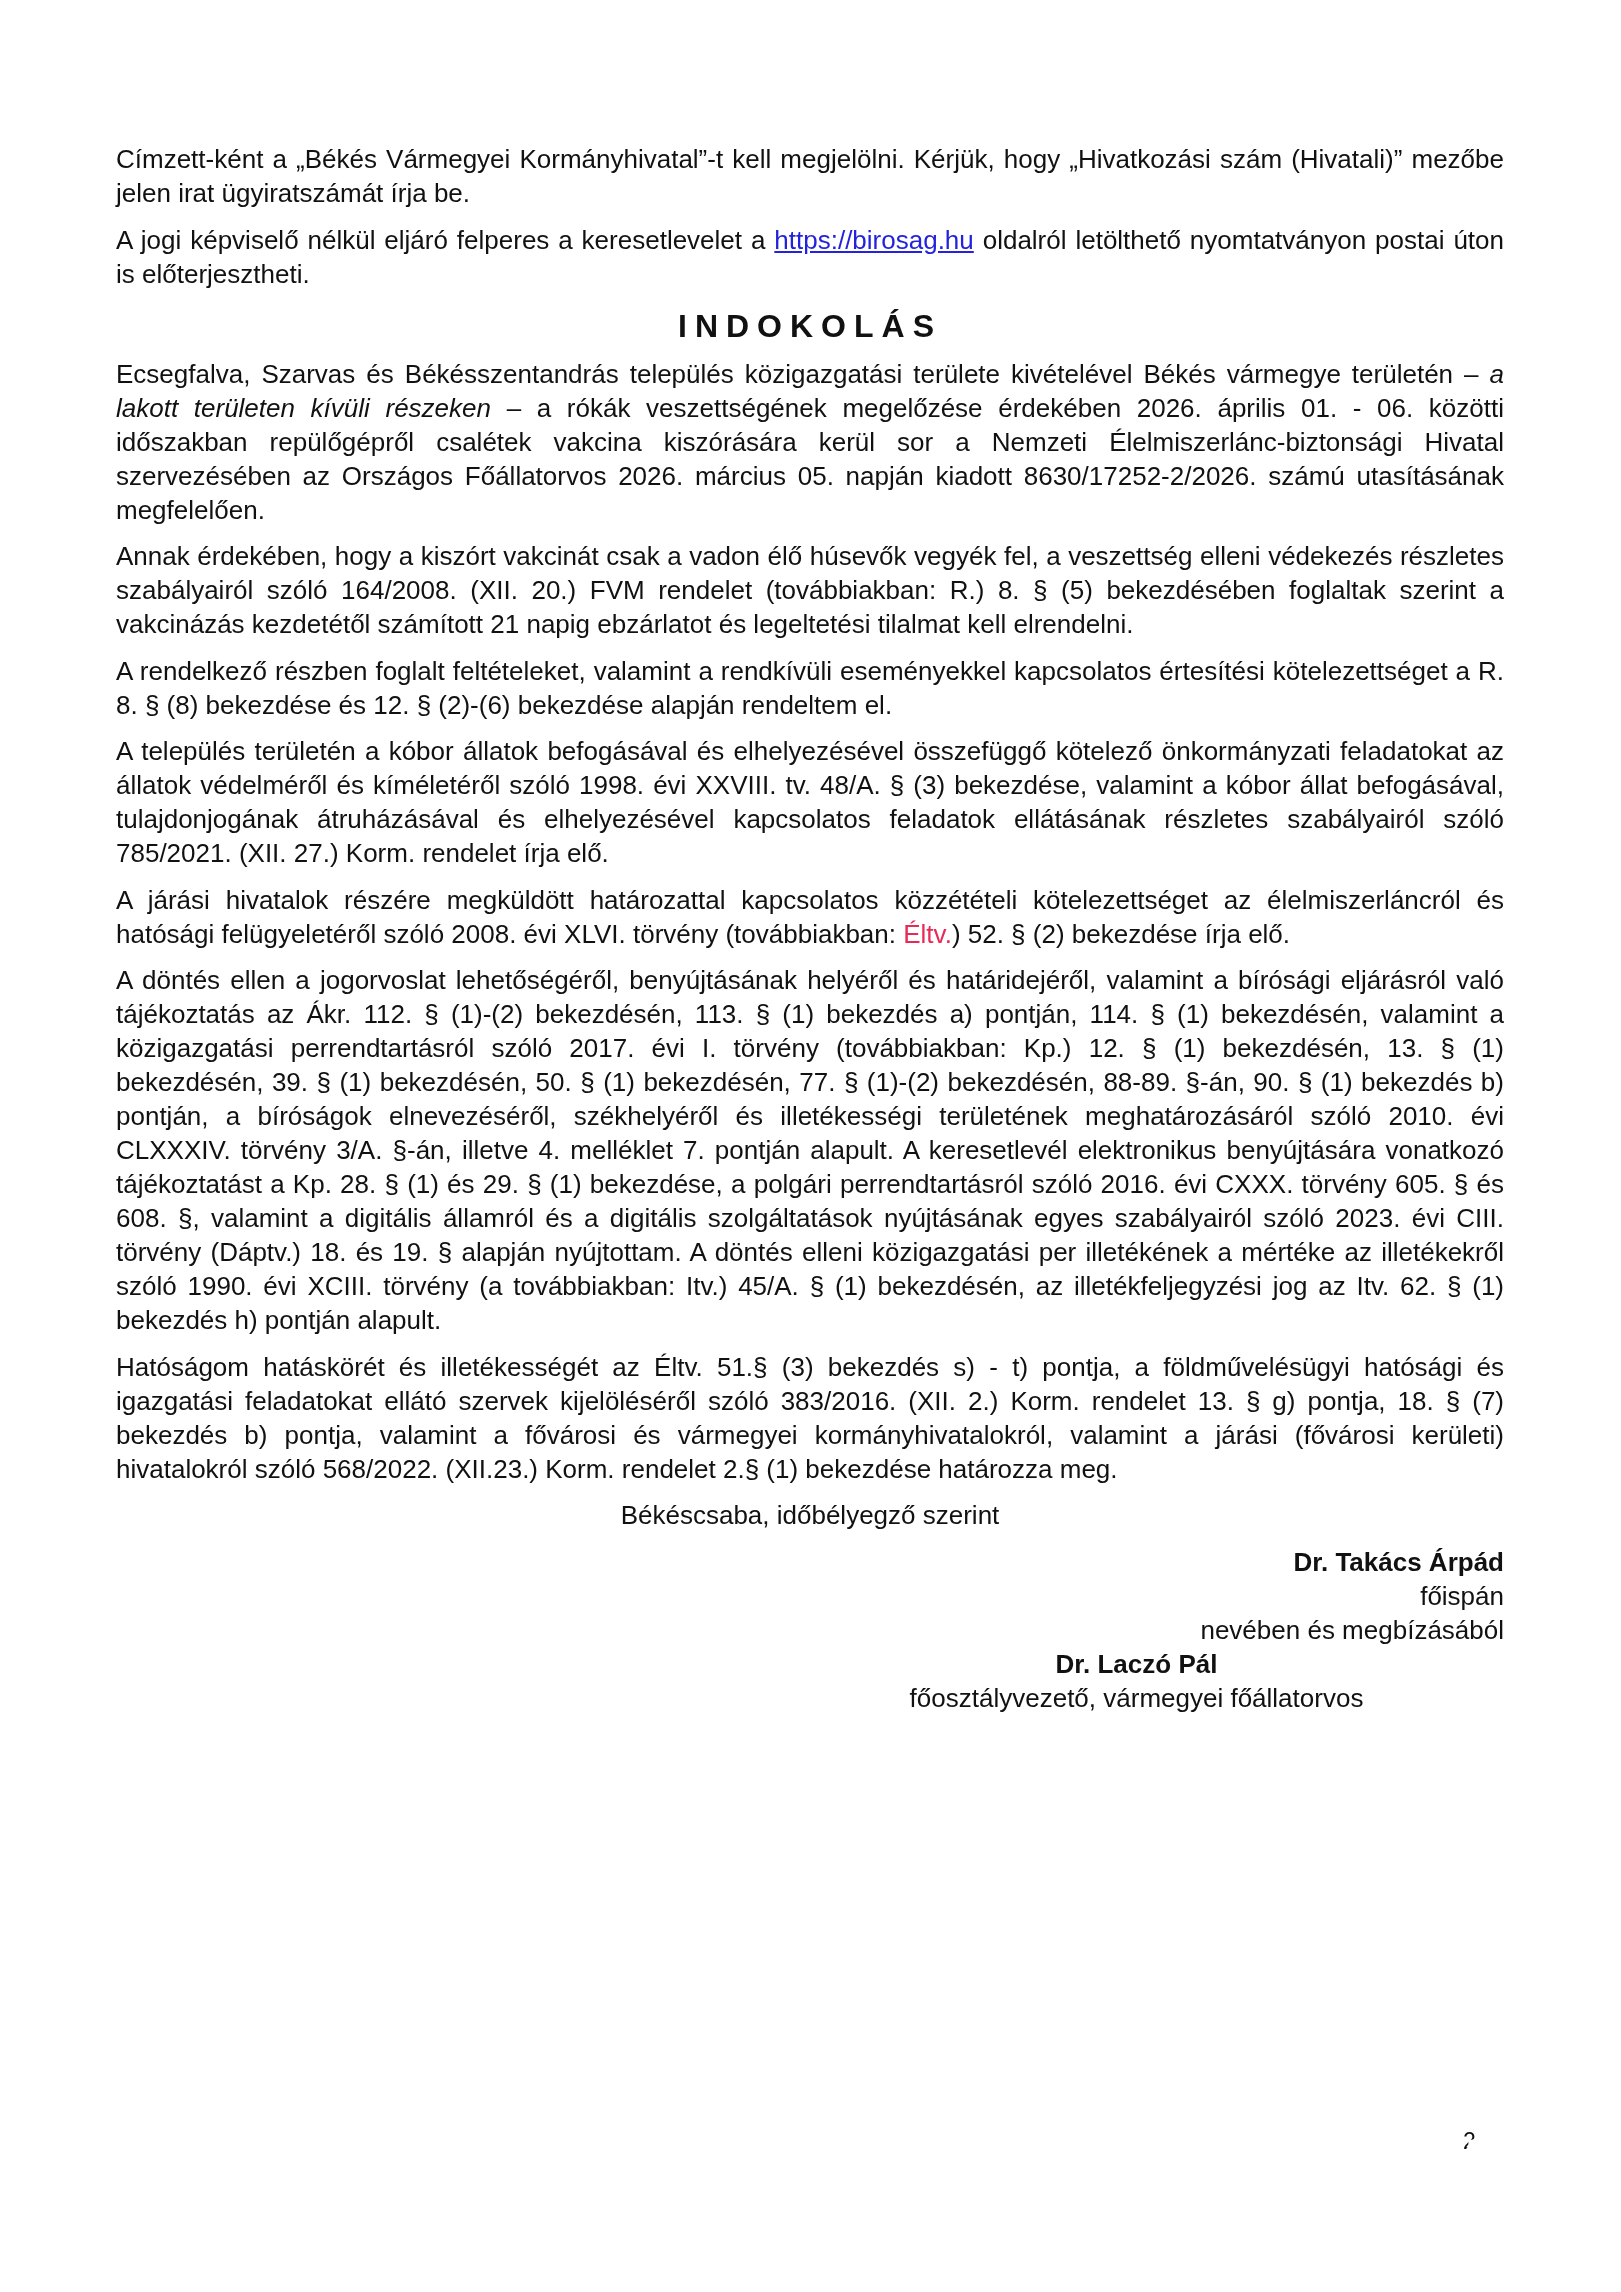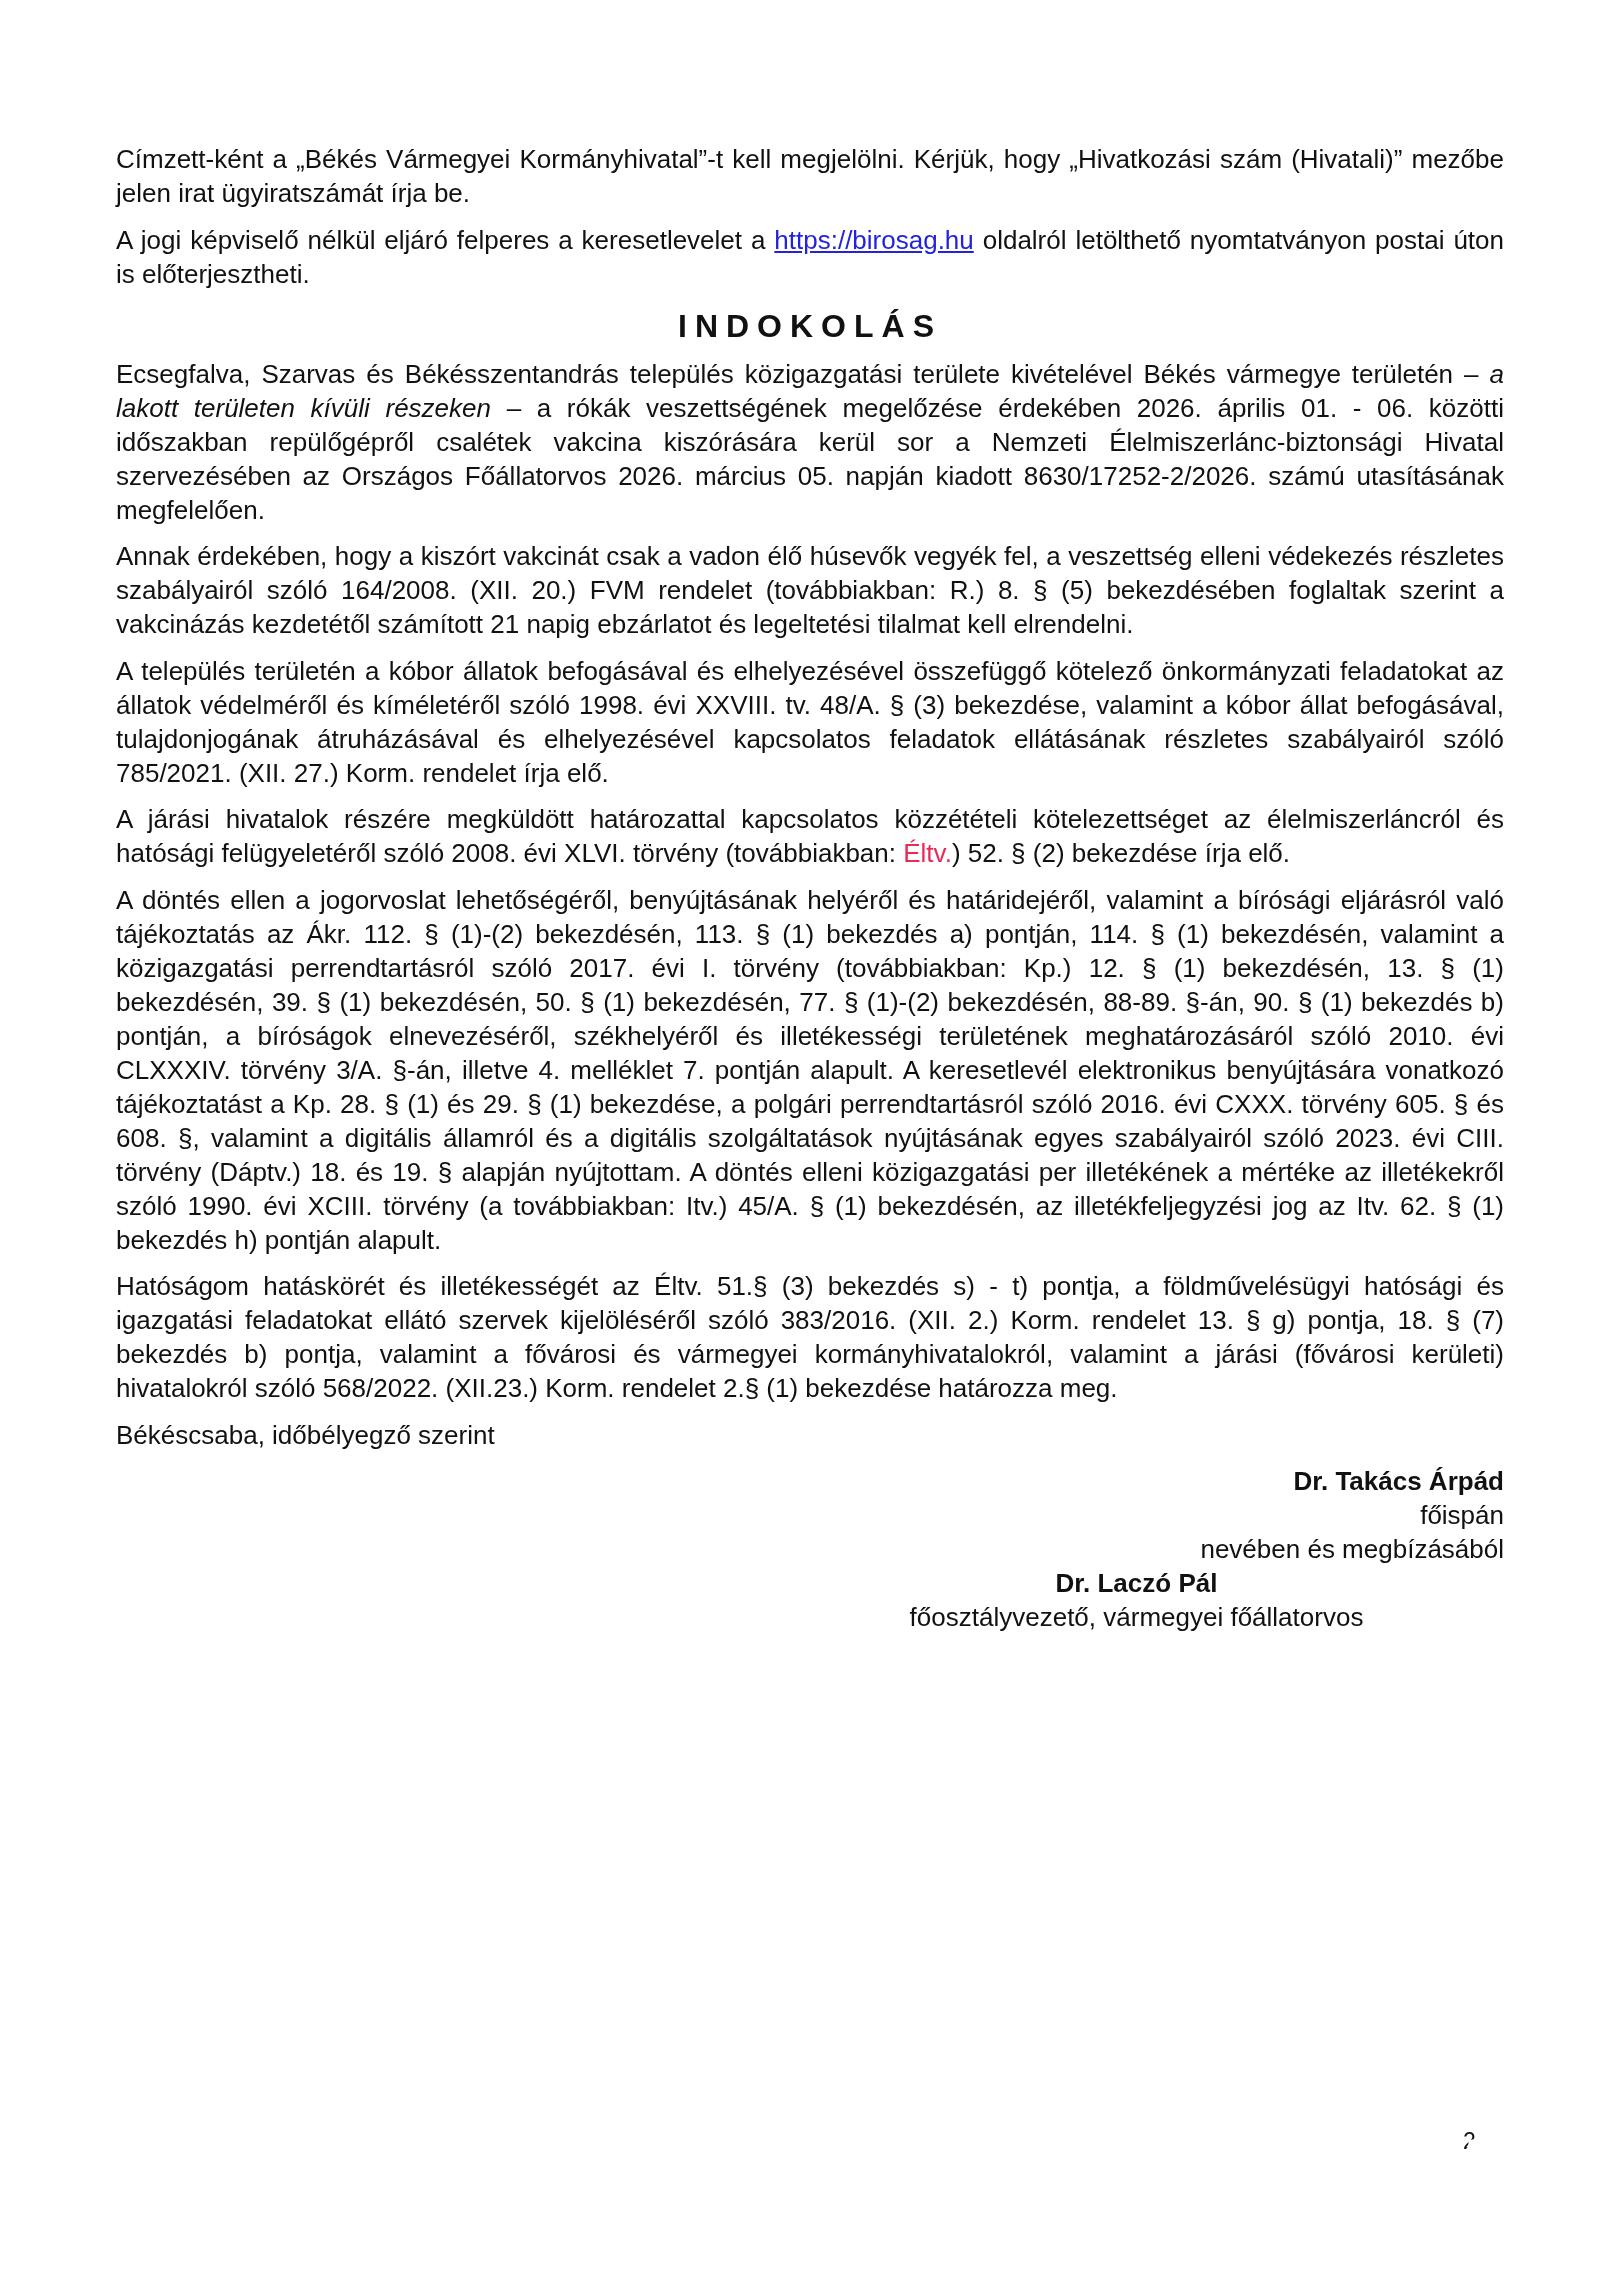--- a/index.html
+++ b/index.html
@@ -28,21 +28,21 @@
     font-size:32px;
     line-height:34px;
     font-weight:700;
     text-align:center;
     letter-spacing:8px;
   }
   .bold   { font-weight:700; }
   .italic { font-style:italic; }
   .red    { color:#e72a56; }
   a.doc-link { color:#2323dd; text-decoration:underline; cursor:pointer; }
-  .dateline { text-align:left; margin-top:1.8px; }
+  .dateline { text-align:center; margin-top:1.8px; }
   .sig-block-1 {
     margin:9px 0 0 0;
     font-size:26px; line-height:34px;
     text-align:right;
   }
   .sig-block-2 {
     margin:0 0 0 680px;
     width:681px;
     font-size:26px; line-height:34px;
     text-align:center;
@@ -74,20 +74,23 @@
     <div class="heading">INDOKOLÁS</div>
 
     <p class="para">
       <span>Ecsegfalva, Szarvas és Békésszentandrás település közigazgatási területe kivételével Békés vármegye területén – </span><span class="italic">a lakott területen kívüli részeken</span><span> – a rókák veszettségének megelőzése érdekében 2026. április 01. - 06. közötti időszakban repülőgépről csalétek vakcina kiszórására kerül sor a Nemzeti Élelmiszerlánc-biztonsági Hivatal szervezésében az Országos Főállatorvos 2026. március 05. napján kiadott 8630/17252-2/2026. számú utasításának megfelelően.</span>
     </p>
 
     <p class="para">
       <span>Annak érdekében, hogy a kiszórt vakcinát csak a vadon élő húsevők vegyék fel, a veszettség elleni védekezés részletes szabályairól szóló 164/2008. (XII. 20.) FVM rendelet (továbbiakban: R.) 8. § (5) bekezdésében foglaltak szerint a vakcinázás kezdetétől számított 21 napig ebzárlatot és legeltetési tilalmat kell elrendelni.</span>
     </p>
 
+    <p class="para">
+      <span>A rendelkező részben foglalt feltételeket, valamint a rendkívüli eseményekkel kapcsolatos értesítési kötelezettséget a R. 8. § (8) bekezdése és 12. § (2)-(6) bekezdése alapján rendeltem el.</span>
+    </p>
 
     <p class="para">
       <span>A település területén a kóbor állatok befogásával és elhelyezésével összefüggő kötelező önkormányzati feladatokat az állatok védelméről és kíméletéről szóló 1998. évi XXVIII. tv. 48/A. § (3) bekezdése, valamint a kóbor állat befogásával, tulajdonjogának átruházásával és elhelyezésével kapcsolatos feladatok ellátásának részletes szabályairól szóló 785/2021. (XII. 27.) Korm. rendelet írja elő.</span>
     </p>
 
     <p class="para">
       <span>A járási hivatalok részére megküldött határozattal kapcsolatos közzétételi kötelezettséget az élelmiszerláncról és hatósági felügyeletéről szóló 2008. évi XLVI. törvény (továbbiakban: </span><span class="red">Éltv.</span><span>) 52. § (2) bekezdése írja elő.</span>
     </p>
 
 

